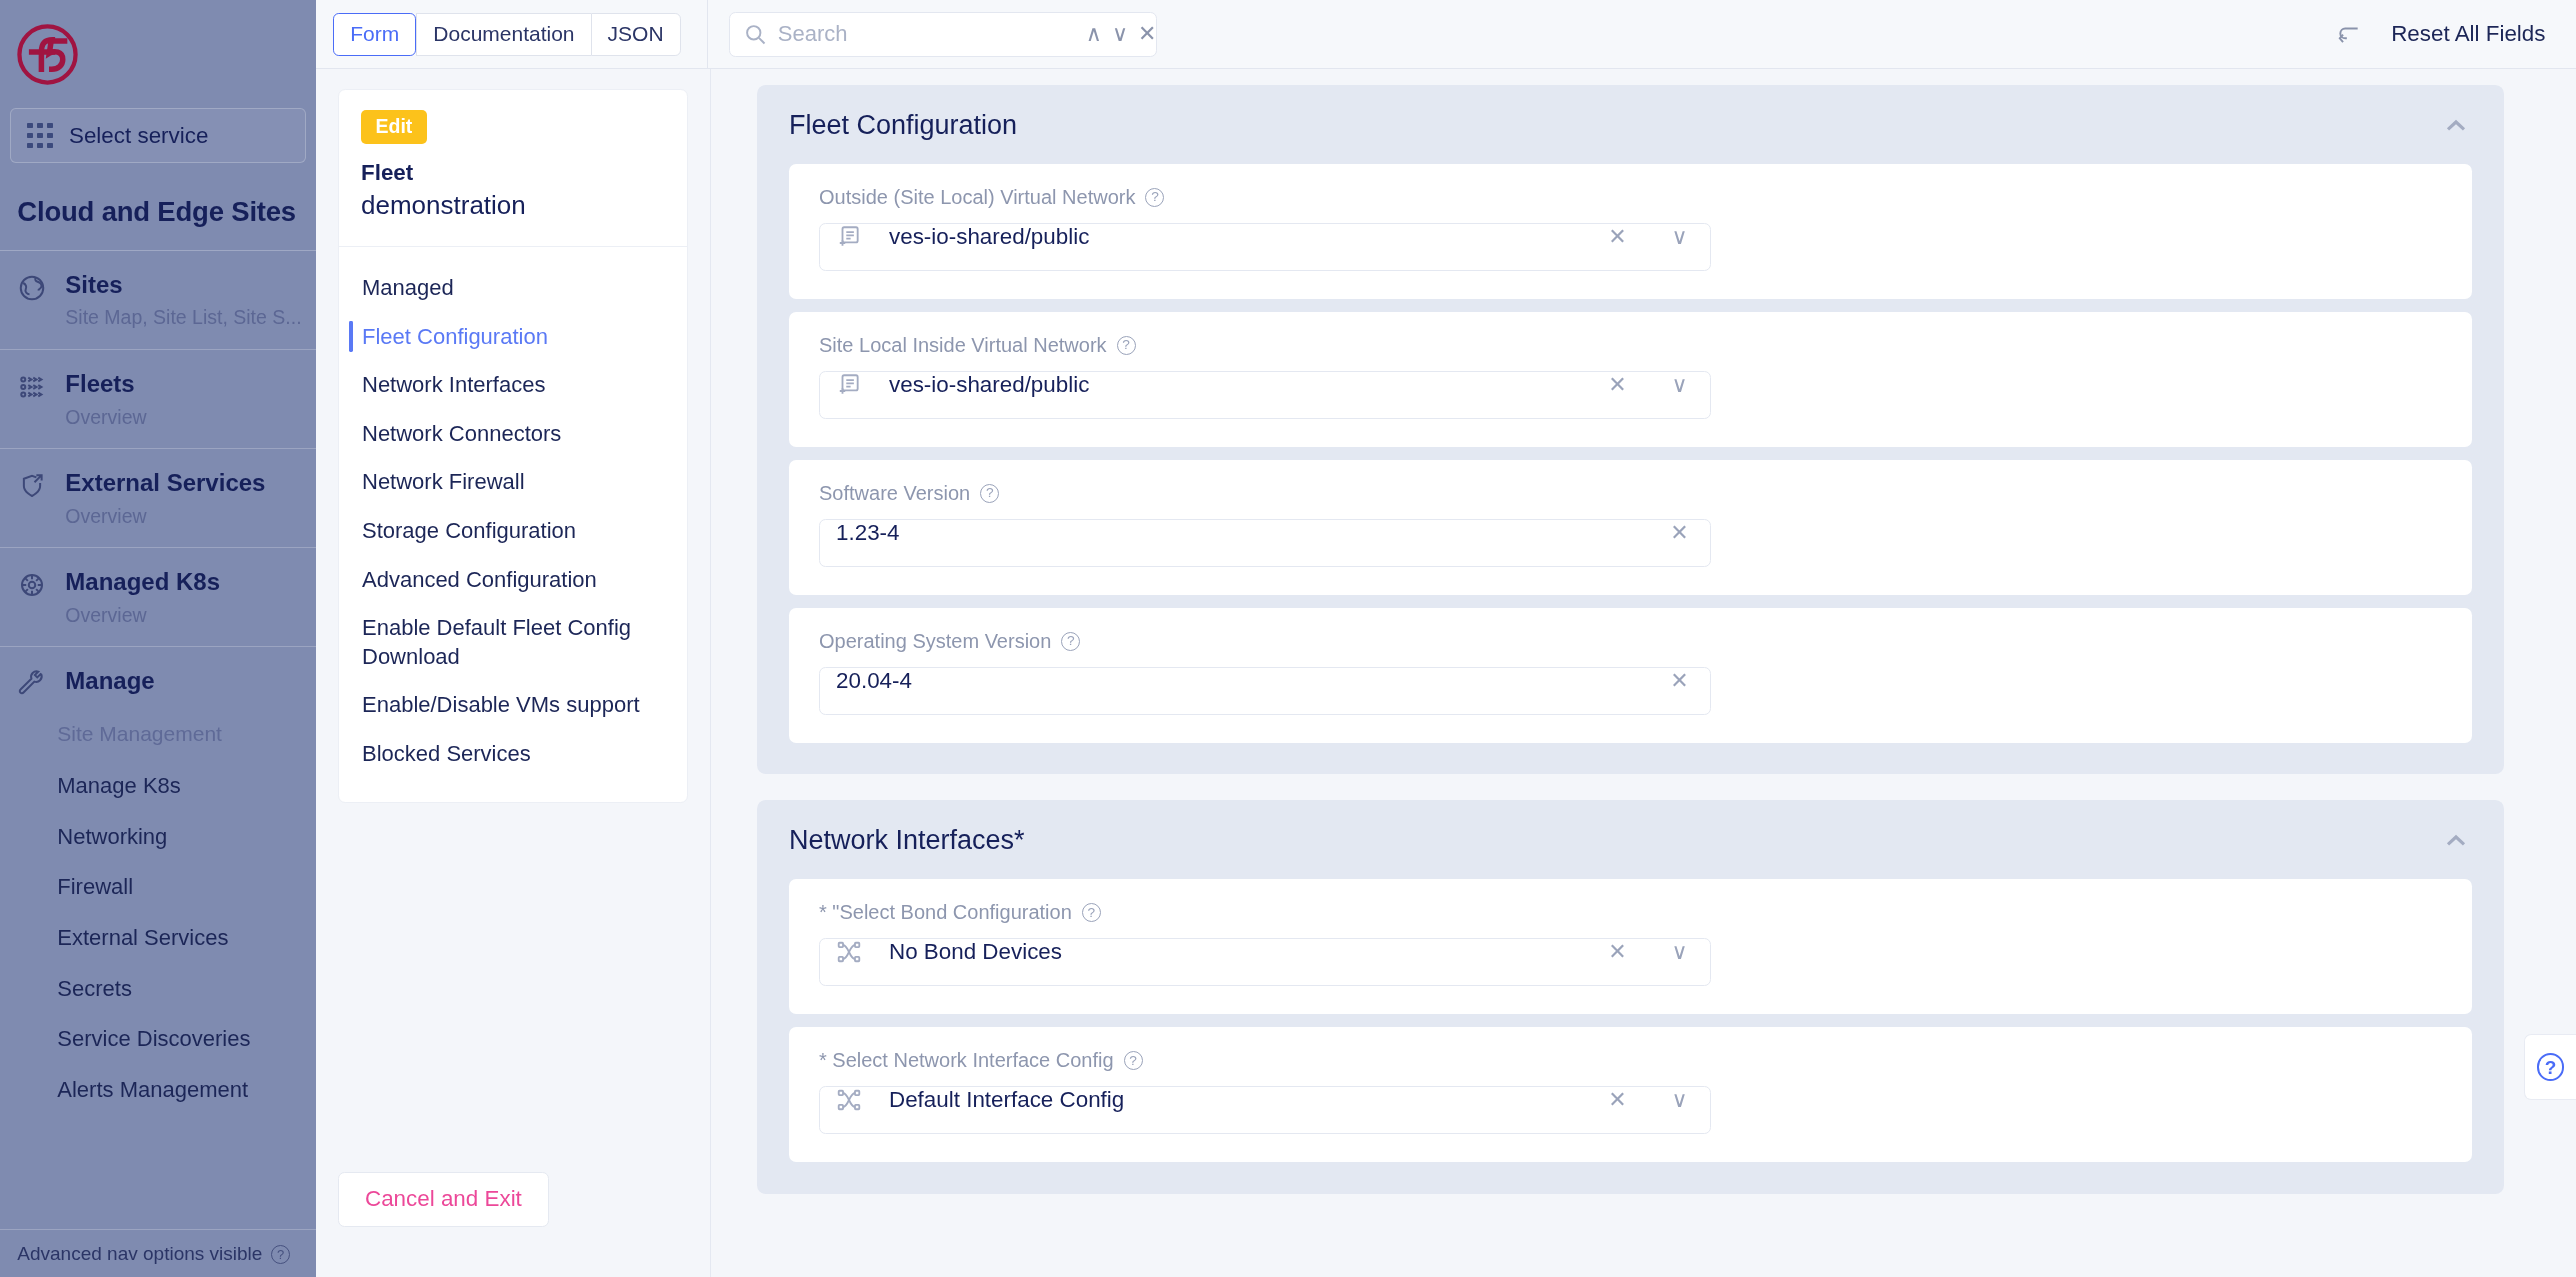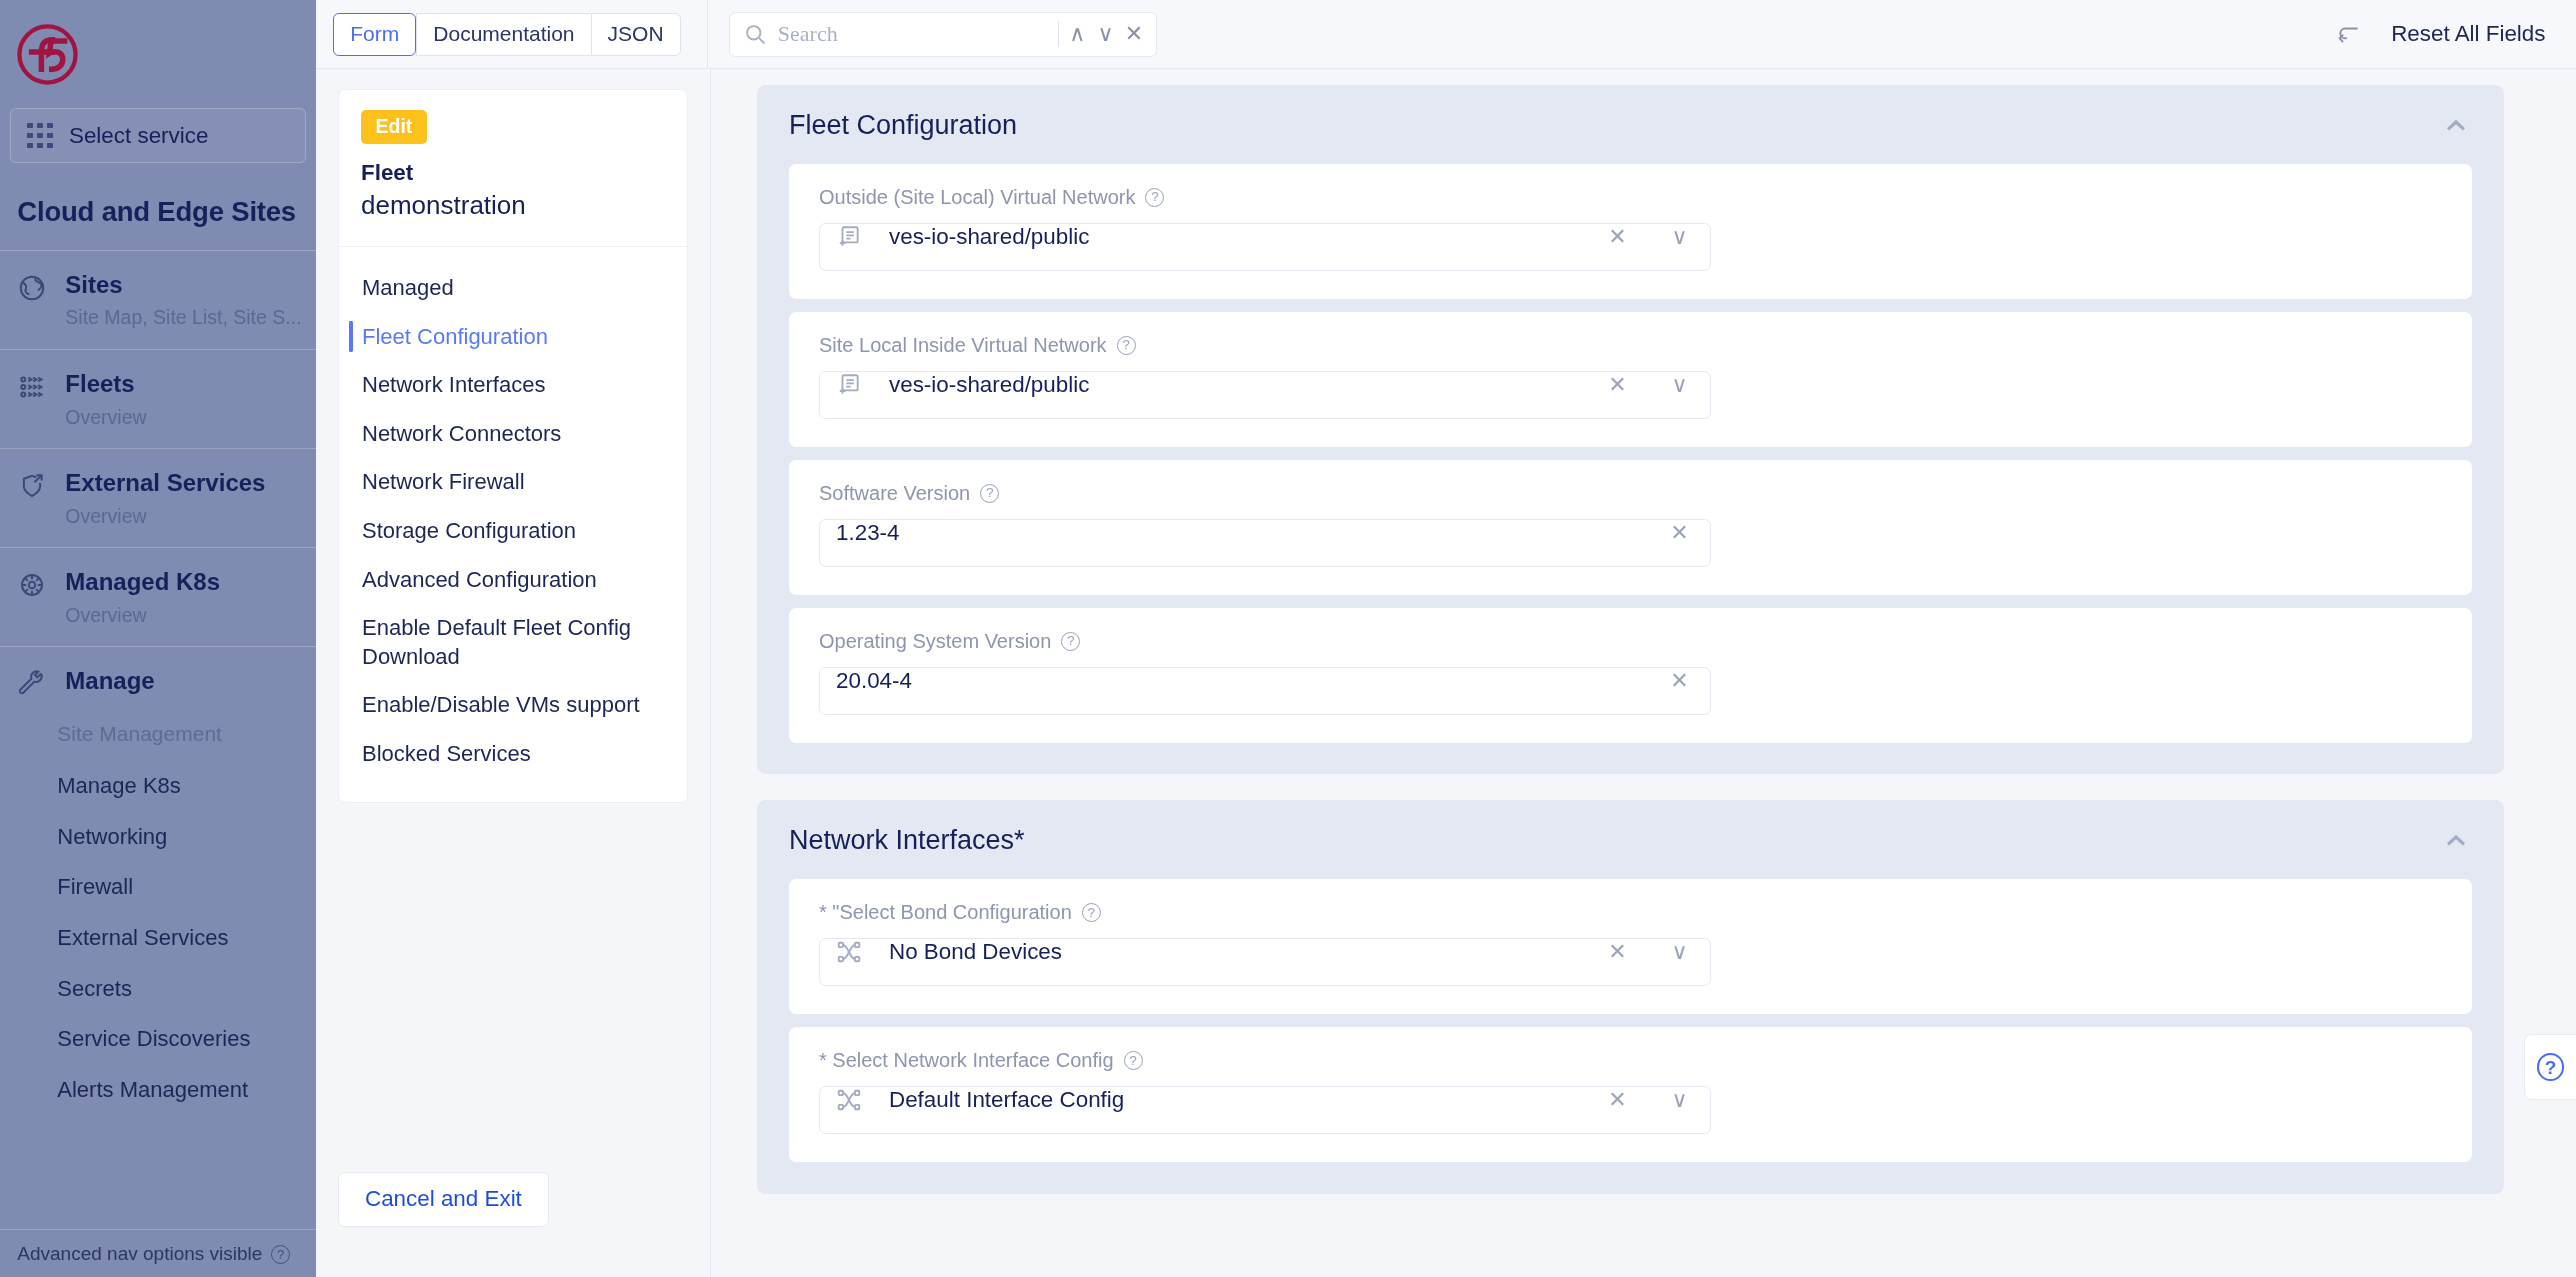--- a/index.html
+++ b/index.html
@@ -83,21 +83,21 @@
   }
   .topdiv { width: 0.7px; height: 69px; background: #e2e6ef; margin: 0 0 0 1.4px; }
   .searchbox {
     margin-left: 22px; width: 428px; height: 45px;
     background: #fff; border: 0.7px solid #e3e7f0; border-radius: 6.5px;
     display: flex; align-items: center; padding: 0 13px; gap: 10px;
   }
   .searchbox .sicon { width: 24.6px; height: 24.6px; flex:0 0 24.6px; }
   .searchbox input {
     flex: 1; border: none; outline: none; font-size: 22px;
-    color: #2b3566; font-family: Liberation Serif, serif; background: transparent;
+    color: #2b3566; font-family: Liberation Sans, sans-serif; background: transparent;
   }
   .searchbox input::placeholder { color: #aab2c6; }
   .svdiv { width: 0.7px; height: 26px; background: #dfe3ec; }
   .sbtn { width: 38px; text-align: center; font-size: 22px; color: #8a93ab; cursor: pointer; }
   .topspacer { flex: 1; }
   .resetbtn {
     display: flex; align-items: center; gap: 29px; font-size: 22.4px;
     color: #1c2657; cursor: pointer; padding-right: 14.5px;
   }
   .resetbtn svg { width: 26px; height: 26px; }
@@ -126,21 +126,21 @@
     padding: 10px 22px 10px 23px; line-height: 1.3; cursor: pointer;
   }
   .fnitem.active { color: #5a79f5; }
   .fnitem.active::before {
     content: ""; position: absolute; left: 10px; top: 8.7px; bottom: 8.7px;
     width: 3.6px; background: #5a79f5; border-radius: 1.4px;
   }
   .cancelwrap { position: absolute; bottom: 51px; left: 22px; right: 22px; }
   .cancelbtn {
     display: inline-block; background: #fff; border: 0.7px solid #e5e9f1;
-    border-radius: 6.5px; font-size: 22.4px; color: #1d4ed8;
+    border-radius: 6.5px; font-size: 22.4px; color: #ec4899;
     padding: 13.7px 26px; cursor: pointer;
   }
 
   
   .main { flex: 1; padding: 16px 72px 0 46px; overflow: hidden; position: relative; min-width: 0; }
   .section { background: #e3e8f2; border-radius: 8.7px; margin-bottom: 26px; }
   .sechead {
     display: flex; align-items: center; justify-content: space-between;
     padding: 24.6px 32px 22px 32px;
   }

